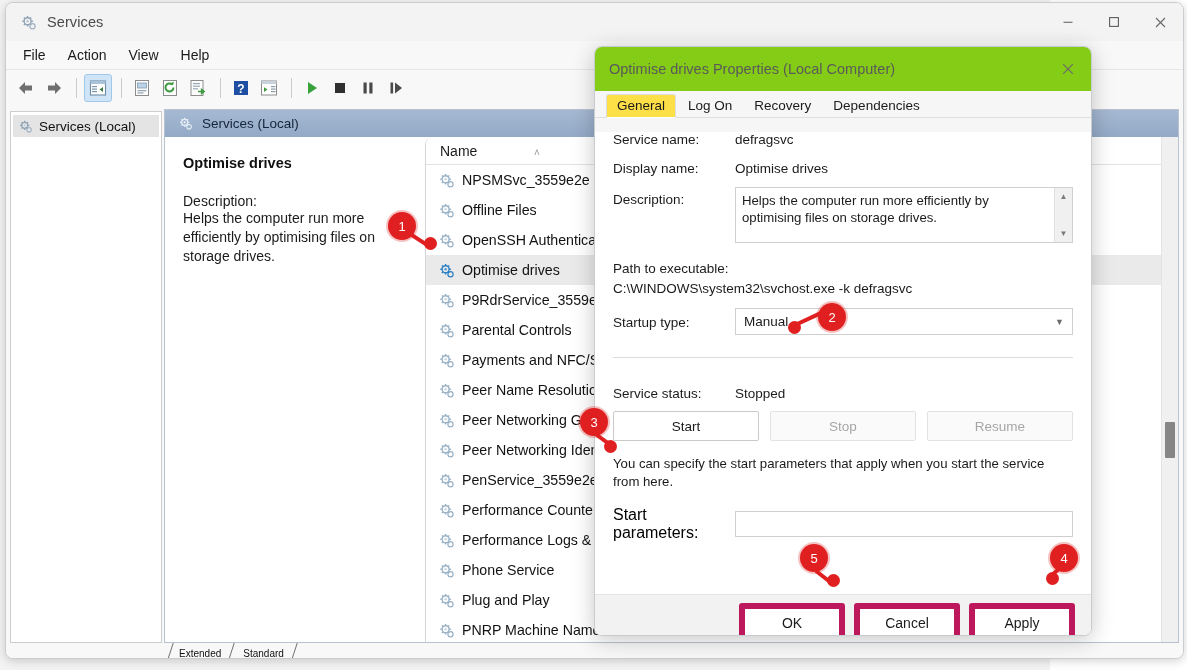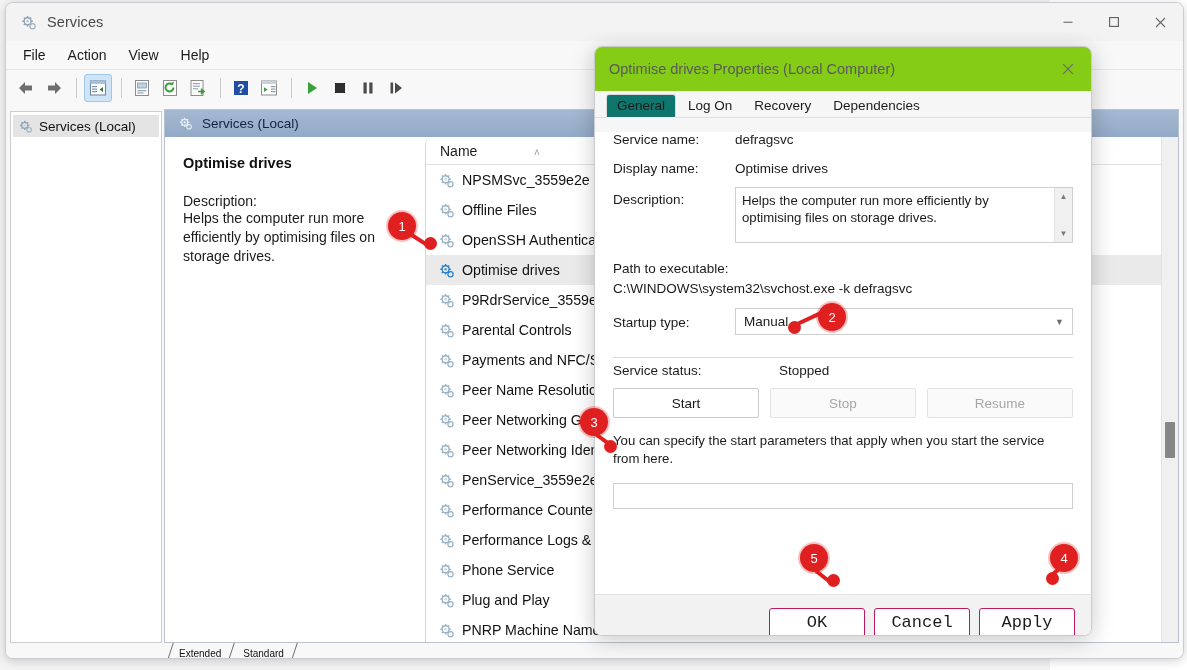--- a/index.html
+++ b/index.html
@@ -272,21 +272,21 @@
     padding-left: 11px;
     border-bottom: 1px solid #dfdfdf;
   }
   .dtab {
     font-size: 13.5px;
     color: #1b1b1b;
     padding: 3px 10px 4px 10px;
     margin-right: 2px;
   }
   .dtab.active {
-    background: #0f766e;
+    background: #fde047;
     border: 1px solid #dcdcdc;
     border-bottom: 1px solid #ffffff;
     border-top-left-radius: 3px; border-top-right-radius: 3px;
     margin-bottom: -1px;
     font-weight: normal;
   }
   .dlg-content {
     position: relative;
     height: 518px;
     background: #ffffff;
@@ -398,25 +398,25 @@
     position: absolute; left: 0; bottom: 0;
     width: 100%; height: 56px;
     background: #f2f2f2;
     border-top: 1px solid #e3e3e3;
     display: flex; align-items: center; justify-content: flex-end;
     gap: 9px; padding-right: 16px;
     box-sizing: border-box;
   }
   .footbtn {
     width: 94px; height: 28px;
-    border: 1px solid #be185d;
+    border: 6px solid #be185d;
     background: #ffffff;
     border-radius: 3px;
-    font-size: 17px; color: #1b1b1b;
-    display: flex; align-items: center; justify-content: center; font-family: Liberation Mono, monospace;
+    font-size: 14px; color: #1b1b1b;
+    display: flex; align-items: center; justify-content: center;
   }
 
   
   .callout { position: absolute; z-index: 60; }
   .callout .bubble {
     position: absolute;
     width: 28px; height: 28px;
     border-radius: 50%;
     background: #e02020;
     box-shadow: 0 0 0 2px rgba(224,32,32,0.28);
@@ -894,34 +894,35 @@
       <div class="row-inline">
         <div class="flabel">Startup type:</div>
       </div>
       <div class="combo" style="margin-top:-22px;">
         <span>Manual</span>
         <span class="chev">▼</span>
       </div>
 
       <div class="divider"></div>
 
-      <div class="frow" style="margin-top:5px;gap:44px;">
+      <div class="frow" style="margin-top:28px;">
         <div class="flabel">Service status:</div>
         <div class="fvalue">Stopped</div>
       </div>
 
       <div class="btnrow">
         <div class="svcbtn">Start</div>
         <div class="svcbtn disabled">Stop</div>
         <div class="svcbtn disabled">Resume</div>
       </div>
 
       <div class="helptext">You can specify the start parameters that apply when you start the service from here.</div>
 
       <div class="sp-row">
+        <div class="flabel">Start parameters:</div>
         <div class="sp-input"></div>
       </div>
 
       <div class="dlg-footer">
         <div class="footbtn">OK</div>
         <div class="footbtn">Cancel</div>
         <div class="footbtn">Apply</div>
       </div>
 
     </div>

